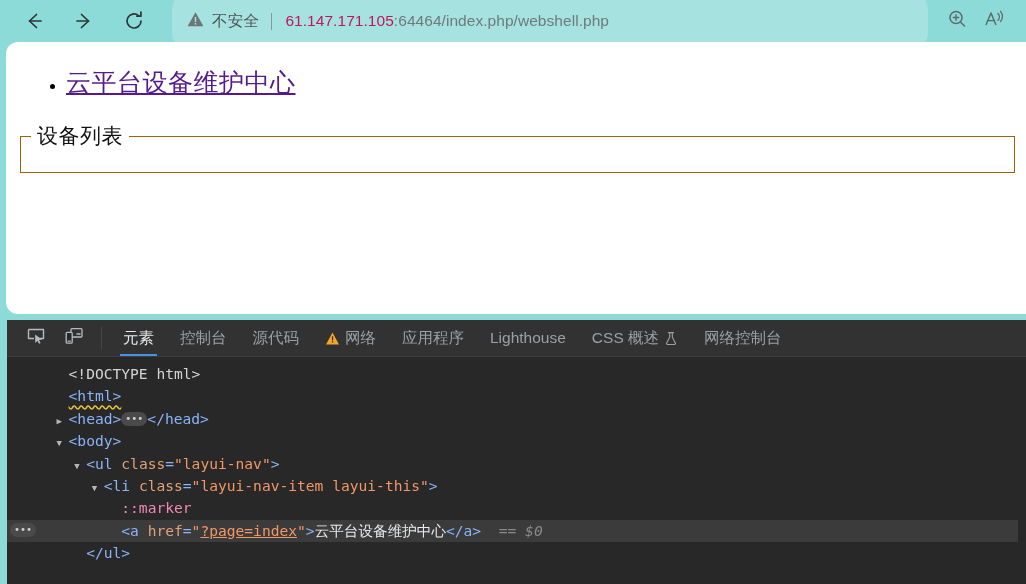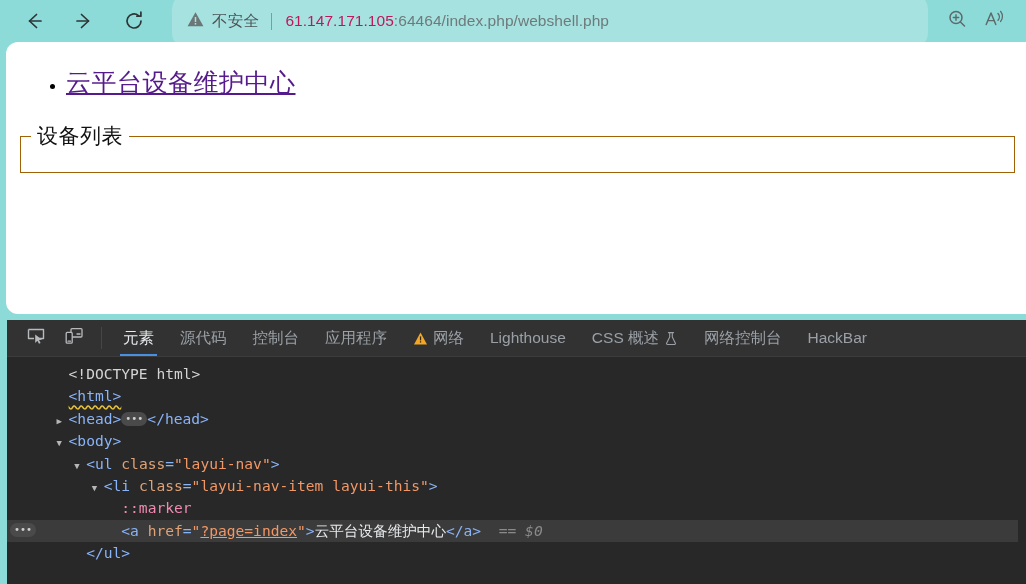--- a/index.html
+++ b/index.html
@@ -364,55 +364,52 @@
             <path d="M4 15.2 H6.5" stroke="#b8bbbe" stroke-width="1.2" stroke-linecap="round"></path>
           </svg>
         </span>
       </div>
       <div class="dt-tabsep"></div>
 
       <div class="dt-tab active">
         <span>元素</span>
       </div>
       <div class="dt-tab">
+        <span>控制台</span>
+      </div>
+      <div class="dt-tab">
         <span>源代码</span>
-      </div>
-      <div class="dt-tab">
-        <span>控制台</span>
-      </div>
-      <div class="dt-tab">
-        <span>应用程序</span>
       </div>
       <div class="dt-tab">
         <span class="glyph">
           <svg width="15" height="15" viewBox="0 0 15 15">
             <path d="M7.5 1.6 L14 13.4 H1 Z" fill="#f5a623"></path>
             <rect x="6.9" y="5.4" width="1.25" height="4" fill="#282828"></rect>
             <rect x="6.9" y="10.2" width="1.25" height="1.35" fill="#282828"></rect>
           </svg>
         </span>
         <span>网络</span>
       </div>
       <div class="dt-tab">
+        <span>应用程序</span>
+      </div>
+      <div class="dt-tab">
         <span>Lighthouse</span>
       </div>
       <div class="dt-tab">
         <span>CSS 概述</span>
         <span class="glyph">
           <svg width="14" height="15" viewBox="0 0 14 15">
             <path d="M4.4 1.6 H9.6" stroke="#9aa0a6" stroke-width="1.1" stroke-linecap="round"></path>
             <path d="M5.7 1.8 V6 L2.6 12.2 A.9 .9 0 0 0 3.4 13.5 H10.6 A.9 .9 0 0 0 11.4 12.2 L8.3 6 V1.8" fill="none" stroke="#9aa0a6" stroke-width="1.1" stroke-linejoin="round"></path>
           </svg>
         </span>
       </div>
       <div class="dt-tab">
         <span>网络控制台</span>
-      </div>
-      <div class="dt-tab">
-        <span>HackBar</span>
       </div>
     </div>
 
     <div class="dt-tree" id="dom-tree">
         <div class="node"><span class="gutter"></span><span class="ind">  </span><span class="tri"> </span><span class="doctype">&lt;!DOCTYPE html&gt;</span></div>
         <div class="node"><span class="gutter"></span><span class="ind">  </span><span class="tri"> </span><span class="tag squiggle">&lt;html&gt;</span></div>
         <div class="node"><span class="gutter"></span><span class="ind">  </span><span class="tri">▶</span><span class="tag">&lt;head&gt;</span><span class="collapsed-dots">•••</span><span class="tag">&lt;/head&gt;</span></div>
         <div class="node"><span class="gutter"></span><span class="ind">  </span><span class="tri">▼</span><span class="tag">&lt;body&gt;</span></div>
         <div class="node"><span class="gutter"></span><span class="ind">    </span><span class="tri">▼</span><span class="tag">&lt;ul </span><span class="attrn">class</span><span class="punct">=</span><span class="attrv">"layui-nav"</span><span class="tag">&gt;</span></div>
         <div class="node"><span class="gutter"></span><span class="ind">      </span><span class="tri">▼</span><span class="tag">&lt;li </span><span class="attrn">class</span><span class="punct">=</span><span class="attrv">"layui-nav-item layui-this"</span><span class="tag">&gt;</span></div>

